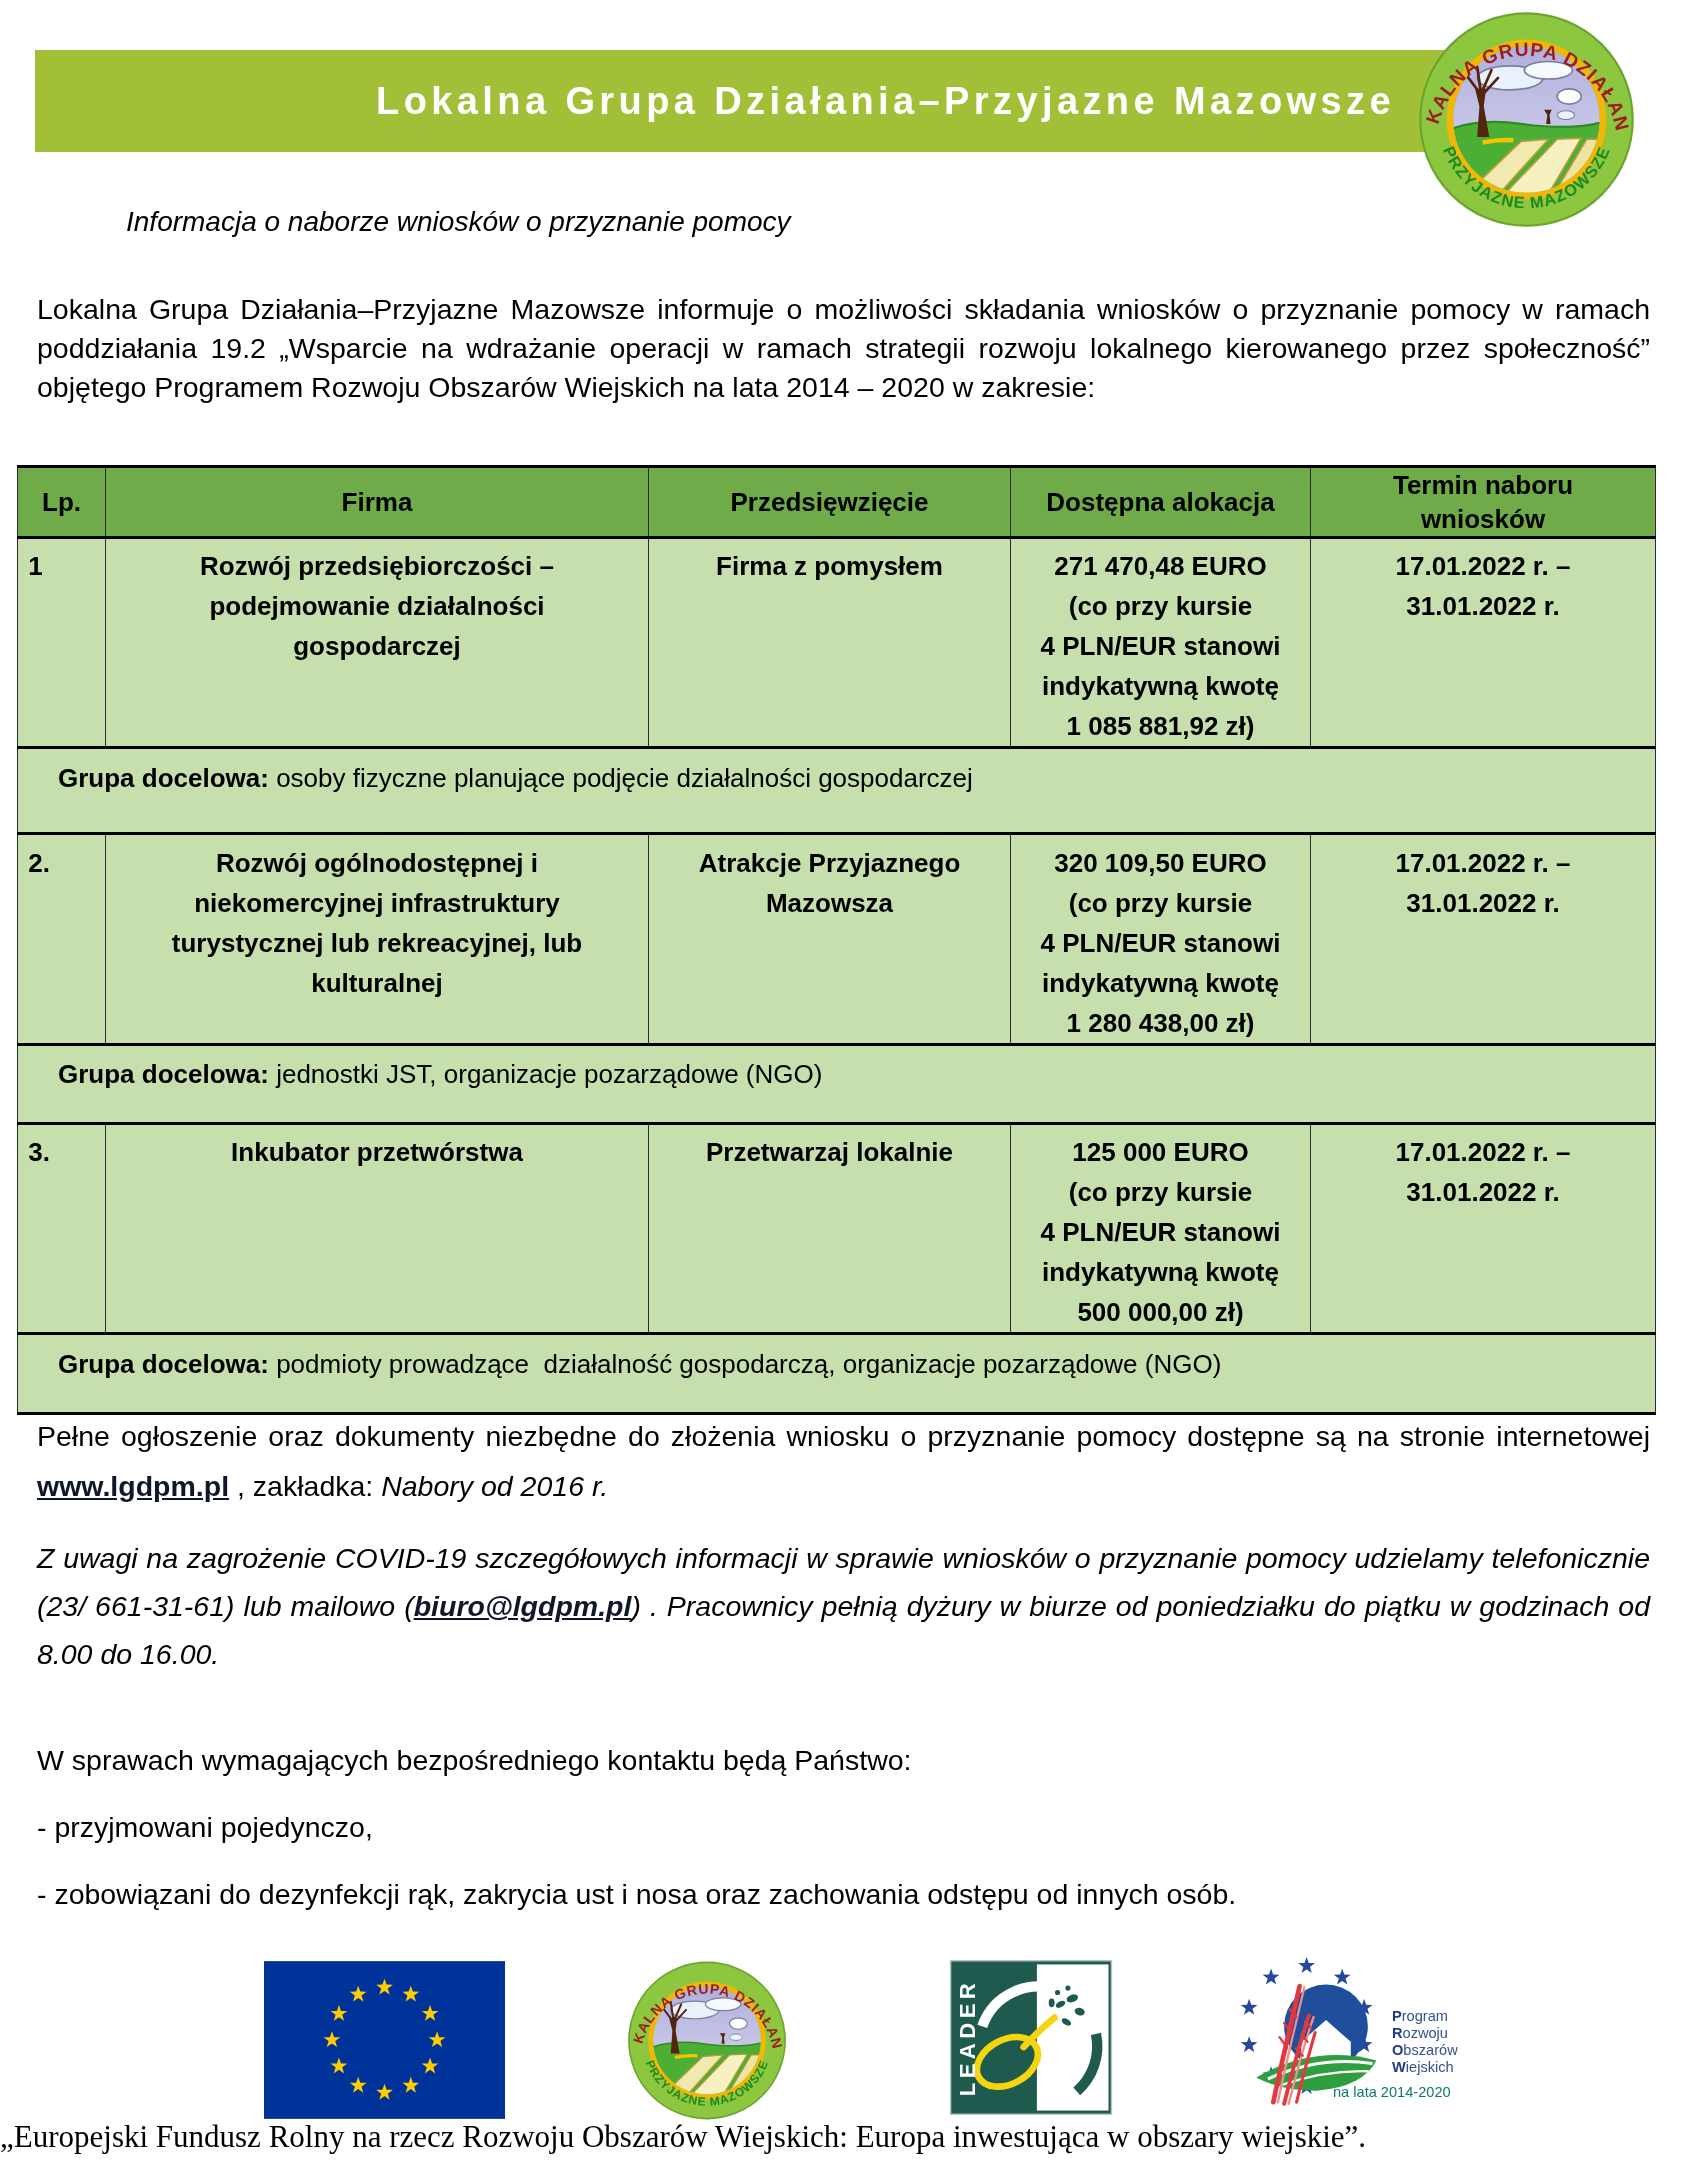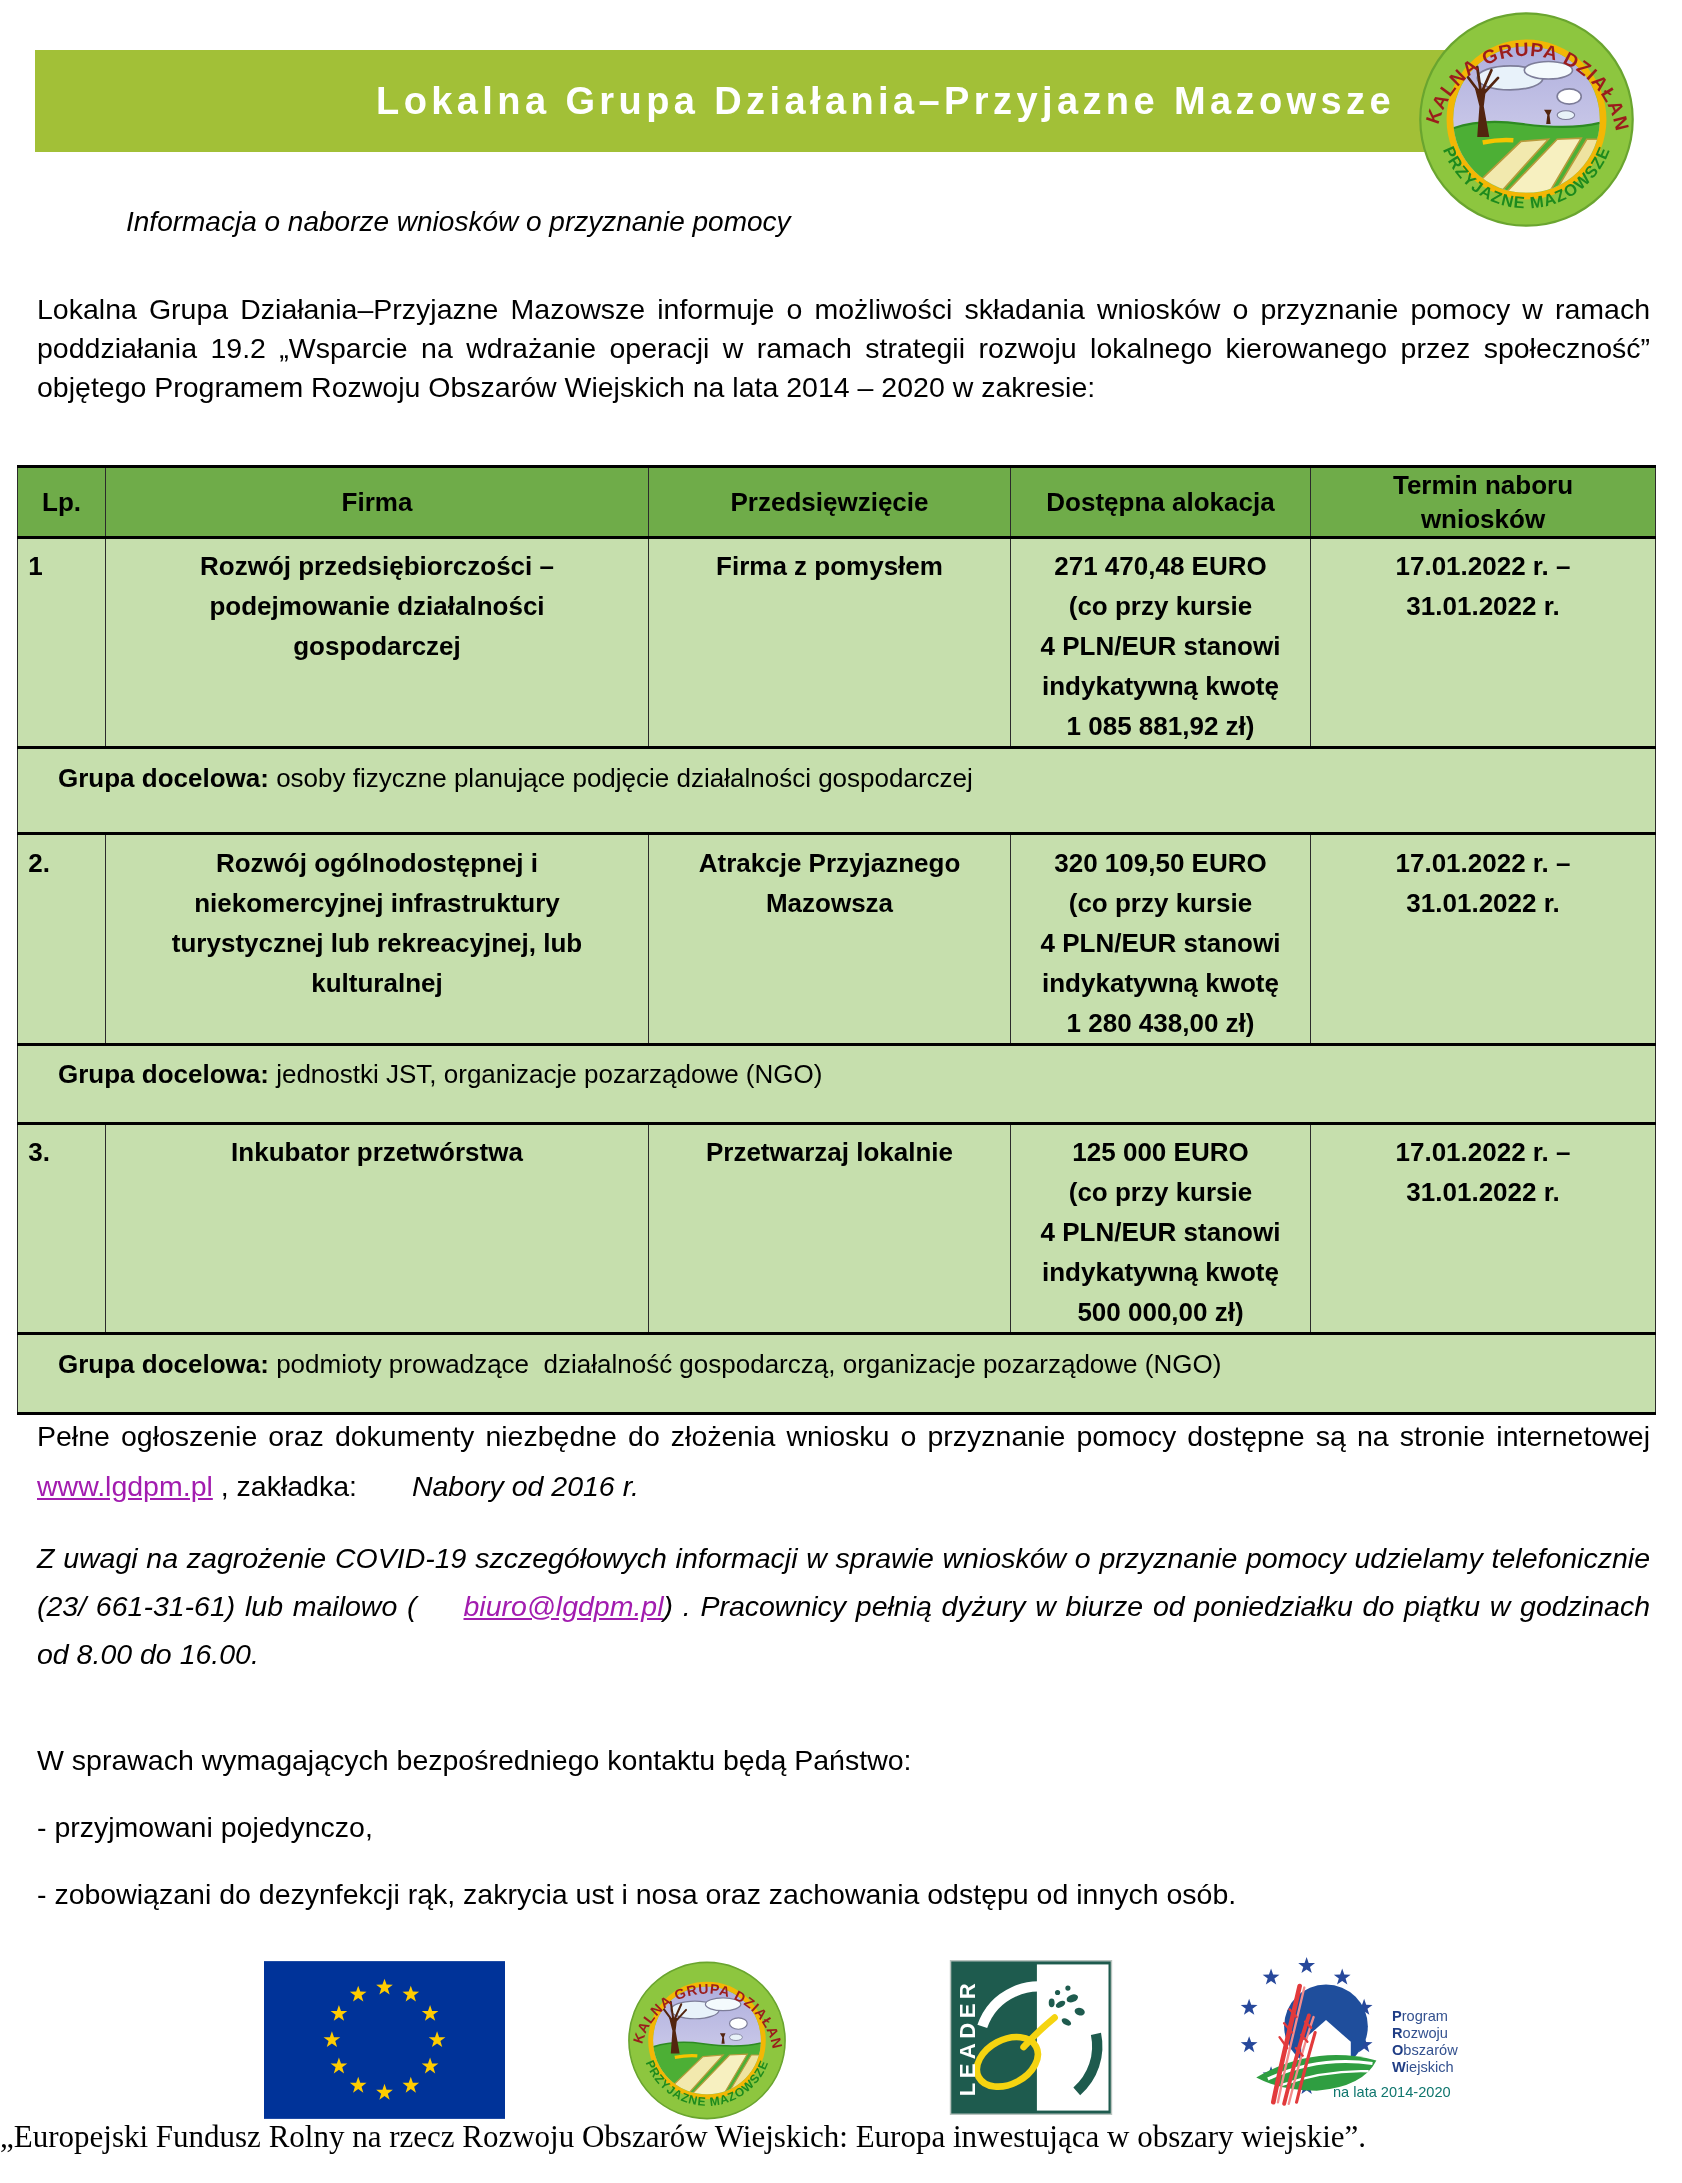--- a/index.html
+++ b/index.html
@@ -31,22 +31,22 @@
   .h-row{height:68px;}
   .r-tall{height:190px;}
   .r-tall2{height:195px;}
   .gd1{height:86px;}
   .gd2{height:79px;}
   .gd3{height:80px;}
 
   .para{position:absolute;left:37px;width:1613px;font-size:28.5px;text-align:justify;}
   .para-full{top:1411px;line-height:50px;}
   .para-covid{top:1534px;line-height:48px;font-style:italic;}
-  a.doclink{color:#a21caf;text-decoration:underline;}
-  .italic{font-style:italic;margin-left:47px;}
+  a.doclink{color:#0f172a;text-decoration:underline;font-weight:bold;}
+  .italic{font-style:italic;}
 
   .contact{position:absolute;left:37px;top:1717px;width:1613px;font-size:28.5px;}
   .contact .line{line-height:48px;white-space:pre-wrap;margin-top:19px;}
 
   
   .logo-abs{position:absolute;}
   .eu-flag{left:264px;top:1961px;width:241px;height:158px;}
   .lgd-bottom{left:623px;top:1960px;width:168px;height:161px;}
   .leader{left:946px;top:1960px;width:170px;height:155px;}
   .prow{left:1207px;top:1955px;width:263px;height:161px;}

